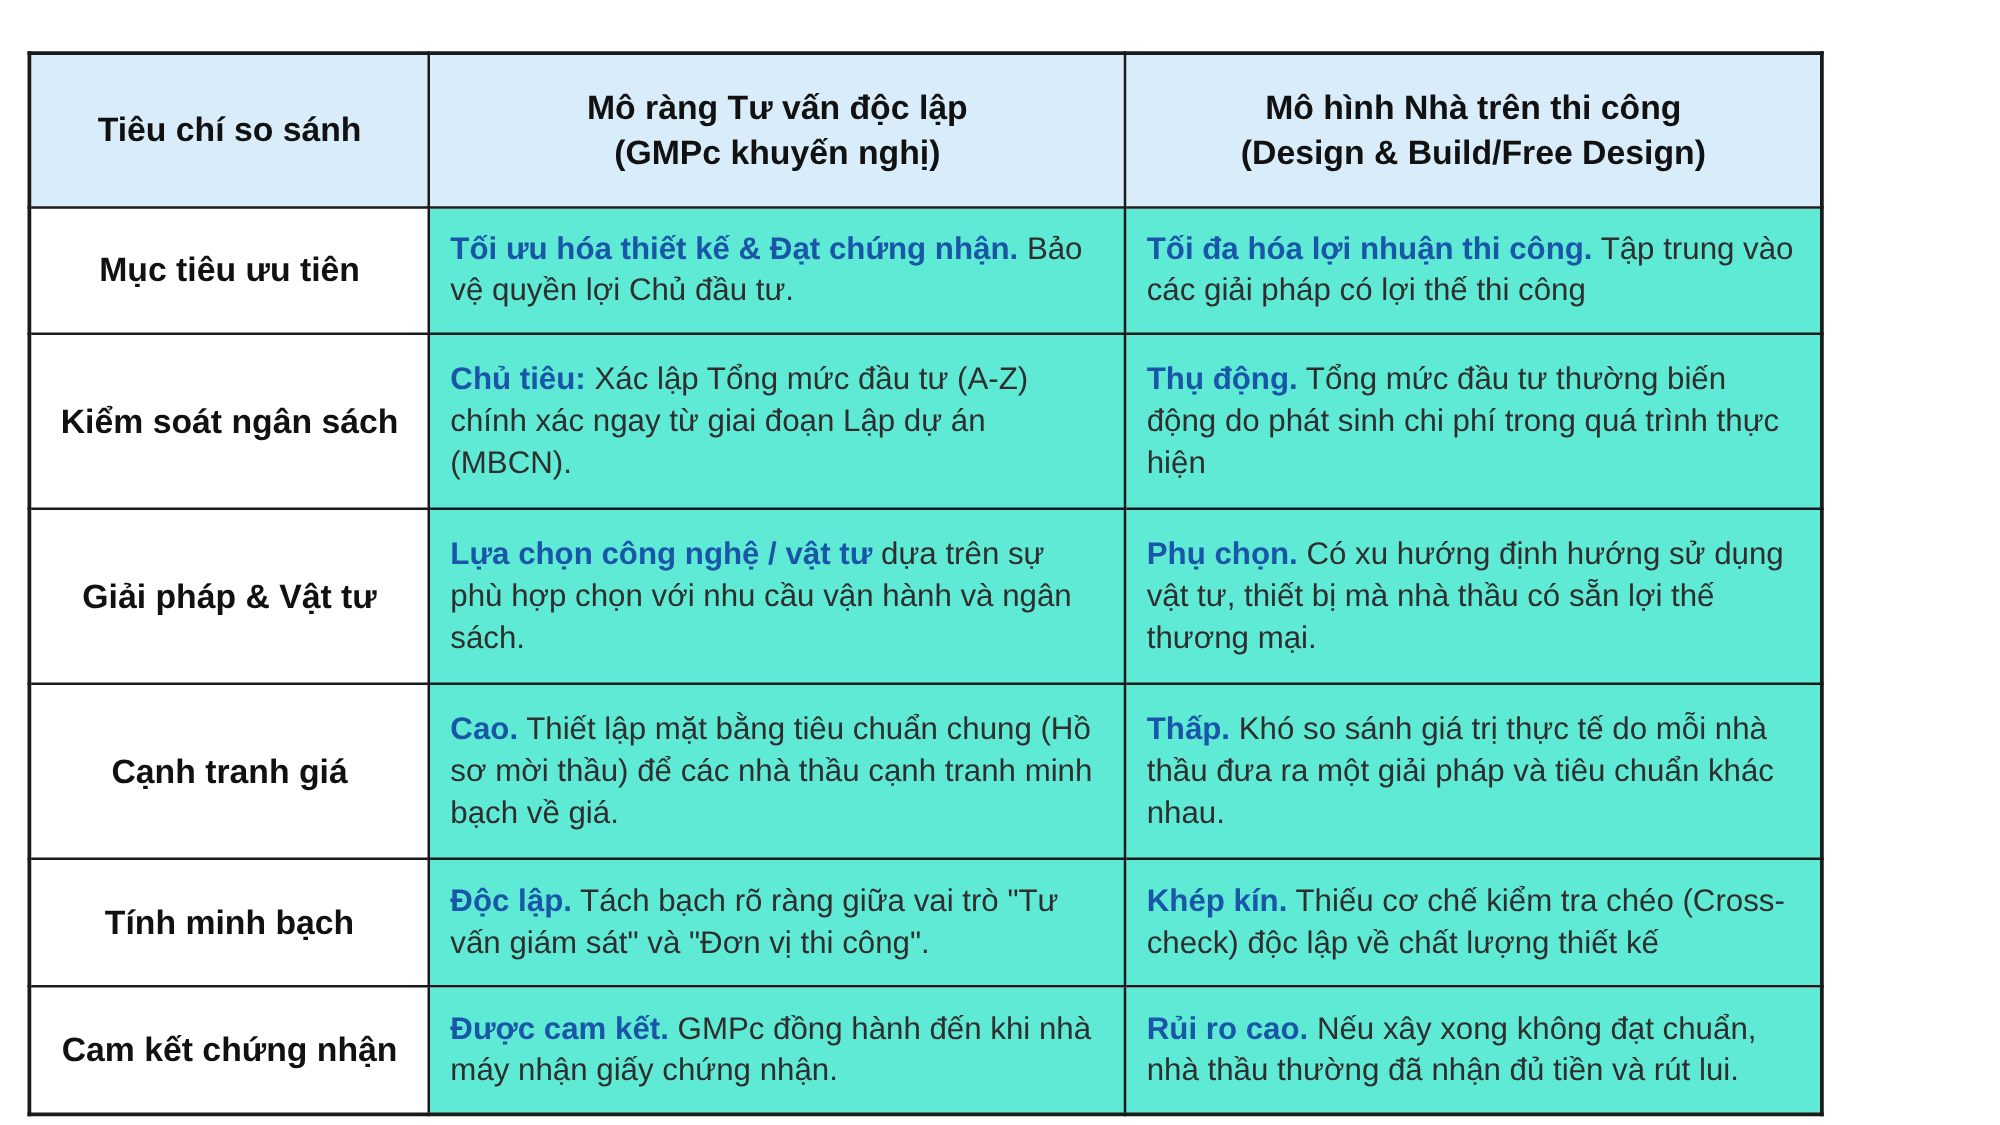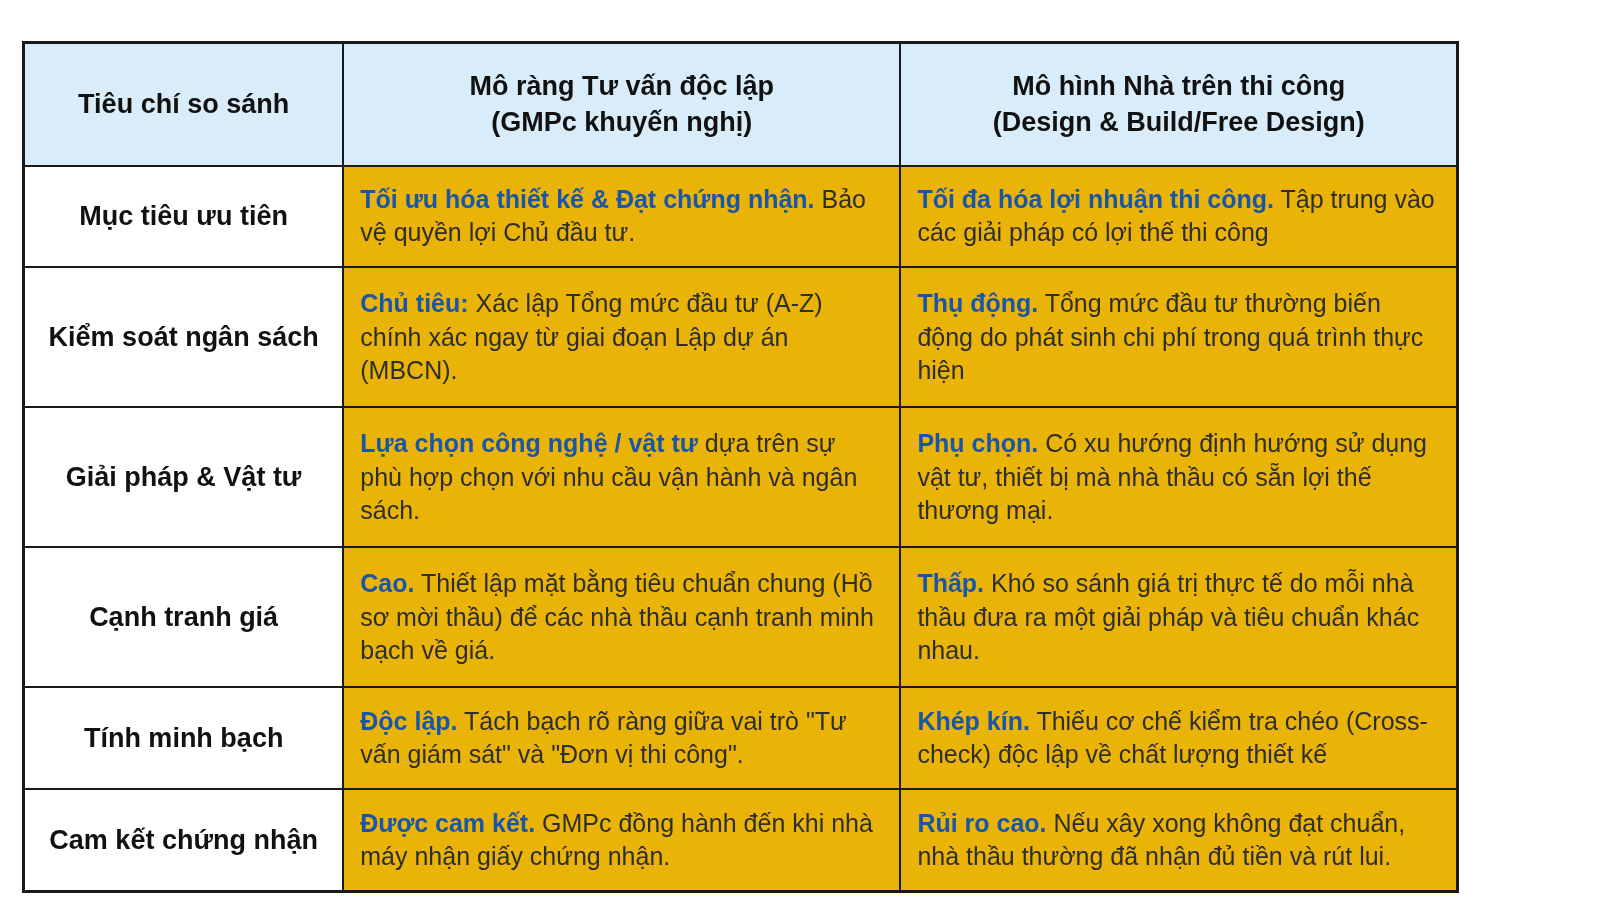--- a/index.html
+++ b/index.html
@@ -63,21 +63,21 @@
     padding: 6px 14px;
     background: #ffffff;
   }
   td.content-cell {
     color: #2e2e2e;
     font-size: 25px;
     line-height: 1.34;
     vertical-align: middle;
     text-align: left;
     padding: 10px 16px 10px 16px;
-    background: #eab308;
+    background: #5eead4;
   }
   .lead {
     color: var(--accent-blue, #1a56a8);
     font-weight: bold;
   }
 </style>
 </head>
 <body>
 
 <div class="stage">

